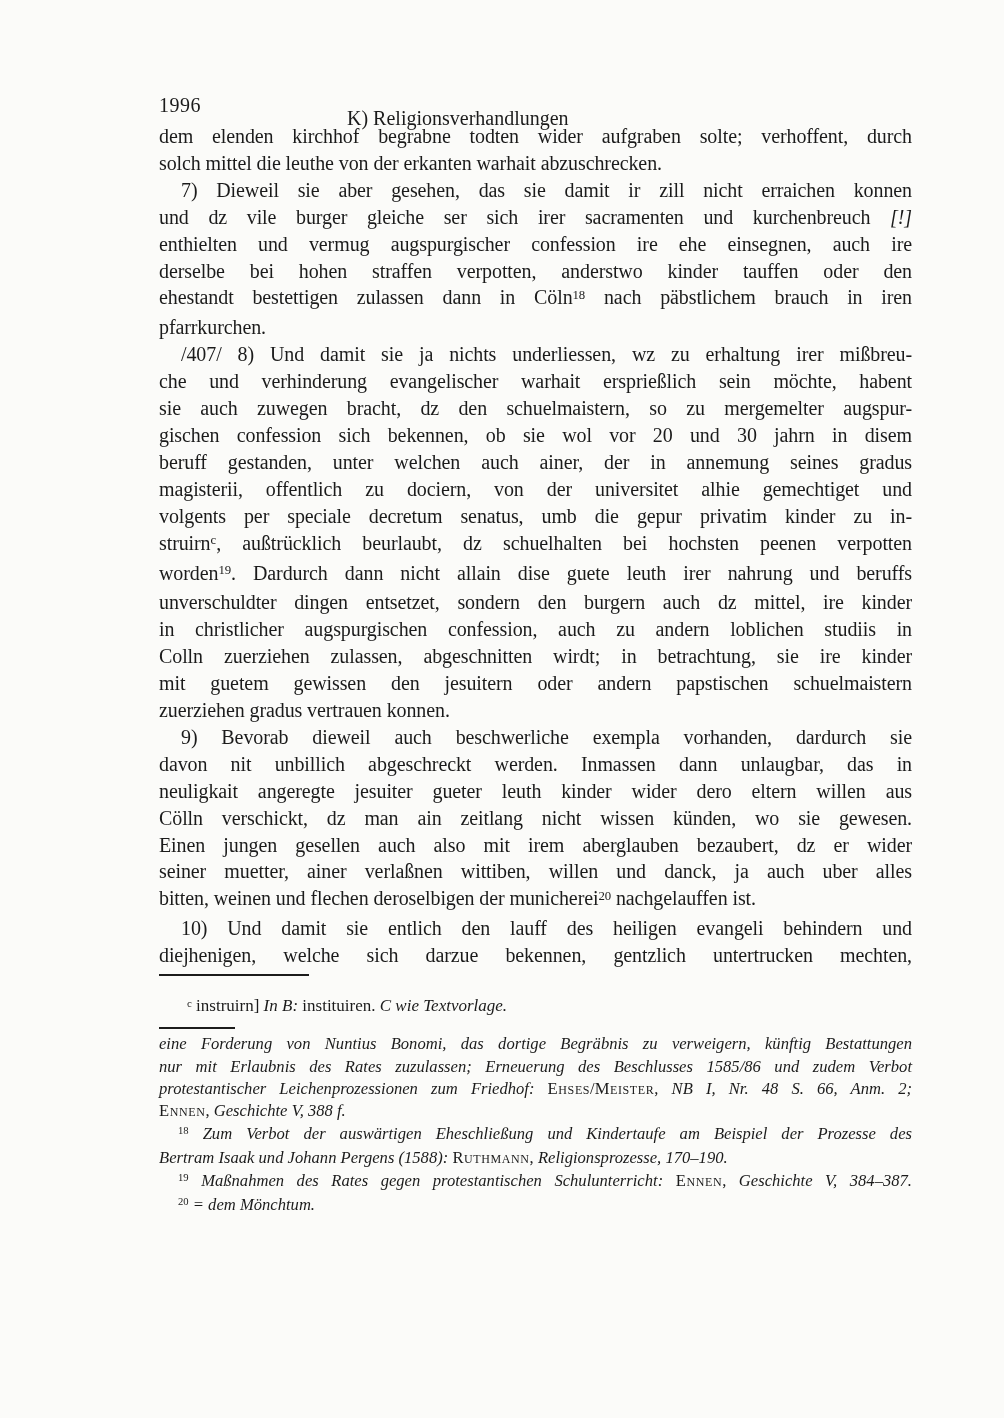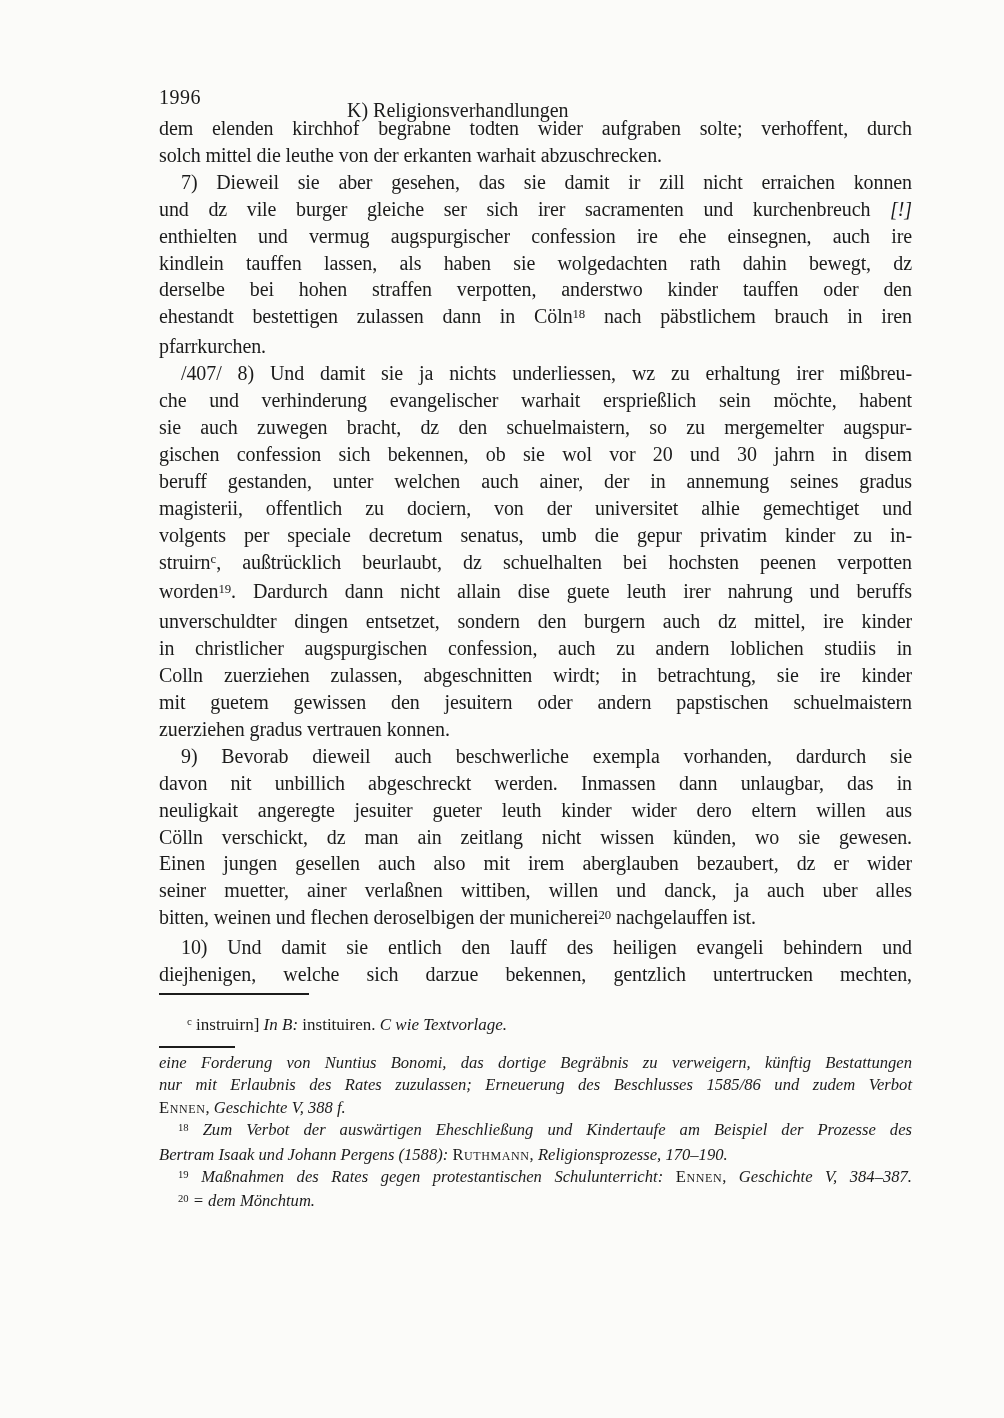--- a/index.html
+++ b/index.html
@@ -8,21 +8,21 @@
     width: 1004px;
     height: 1418px;
     background: #fbfbf9;
     color: #1b1b1b;
     font-family: "Liberation Serif", serif;
     overflow: hidden;
   }
   .content {
     position: absolute;
     left: 159px;
-    top: 0;
+    top: 8px;
     width: 753px;
   }
   .page-header {
     position: relative;
     padding-top: 85px;
     height: 24px;
     font-size: 20px;
     line-height: 24px;
   }
   .page-number { position: absolute; left: 0; letter-spacing: 0.5px; }
@@ -78,21 +78,20 @@
 
     <div id="body-text">
         <div>
           <div class="line stretch"><span>dem elenden kirchhof begrabne todten wider aufgraben solte; verhoffent, durch</span></div>
           <div class="line"><span>solch mittel die leuthe von der erkanten warhait abzuschrecken.</span></div>
         </div>
         <div>
           <div class="line stretch indent"><span>7) Dieweil sie aber gesehen, das sie damit ir zill nicht erraichen konnen</span></div>
           <div class="line stretch"><span>und dz vile burger gleiche ser sich irer sacramenten und kurchenbreuch </span><span class="run-i">[!]</span></div>
           <div class="line stretch"><span>enthielten und vermug augspurgischer confession ire ehe einsegnen, auch ire</span></div>
-          <div class="line stretch"><span>kindlein tauffen lassen, als haben sie wolgedachten rath dahin bewegt, dz</span></div>
           <div class="line stretch"><span>derselbe bei hohen straffen verpotten, anderstwo kinder tauffen oder den</span></div>
           <div class="line stretch"><span>ehestandt bestettigen zulassen dann in Cöln</span><span class="run-sup">18</span><span> nach päbstlichem brauch in iren</span></div>
           <div class="line"><span>pfarrkurchen.</span></div>
         </div>
         <div>
           <div class="line stretch indent"><span>/407/ 8) Und damit sie ja nichts underliessen, wz zu erhaltung irer mißbreu-</span></div>
           <div class="line stretch"><span>che und verhinderung evangelischer warhait ersprießlich sein möchte, habent</span></div>
           <div class="line stretch"><span>sie auch zuwegen bracht, dz den schuelmaistern, so zu mergemelter augspur-</span></div>
           <div class="line stretch"><span>gischen confession sich bekennen, ob sie wol vor 20 und 30 jahrn in disem</span></div>
           <div class="line stretch"><span>beruff gestanden, unter welchen auch ainer, der in annemung seines gradus</span></div>
@@ -128,20 +127,21 @@
           <div class="line indent"><span class="run-sup">c</span><span> instruirn] </span><span class="run-i">In B:</span><span> instituiren. </span><span class="run-i">C wie Textvorlage.</span></div>
         </div>
       </div>
 
     <div class="rule rule-footnotes"></div>
 
     <div id="footnotes">
         <div>
           <div class="line stretch"><span class="run-i">eine Forderung von Nuntius Bonomi, das dortige Begräbnis zu verweigern, künftig Bestattungen</span></div>
           <div class="line stretch"><span class="run-i">nur mit Erlaubnis des Rates zuzulassen; Erneuerung des Beschlusses 1585/86 und zudem Verbot</span></div>
+          <div class="line stretch"><span class="run-i">protestantischer Leichenprozessionen zum Friedhof: </span><span class="run-sc">Ehses</span><span>/</span><span class="run-sc">Meister</span><span>, </span><span class="run-i">NB I, Nr. 48 S. 66, Anm. 2;</span></div>
           <div class="line"><span class="run-sc">Ennen</span><span>, </span><span class="run-i">Geschichte V, 388 f.</span></div>
         </div>
         <div>
           <div class="line stretch indent"><span class="run-sup">18</span><span> </span><span class="run-i">Zum Verbot der auswärtigen Eheschließung und Kindertaufe am Beispiel der Prozesse des</span></div>
           <div class="line"><span class="run-i">Bertram Isaak und Johann Pergens (1588): </span><span class="run-sc">Ruthmann</span><span>, </span><span class="run-i">Religionsprozesse, 170–190.</span></div>
         </div>
         <div>
           <div class="line stretch indent"><span class="run-sup">19</span><span> </span><span class="run-i">Maßnahmen des Rates gegen protestantischen Schulunterricht: </span><span class="run-sc">Ennen</span><span>, </span><span class="run-i">Geschichte V, 384–387.</span></div>
         </div>
         <div>

